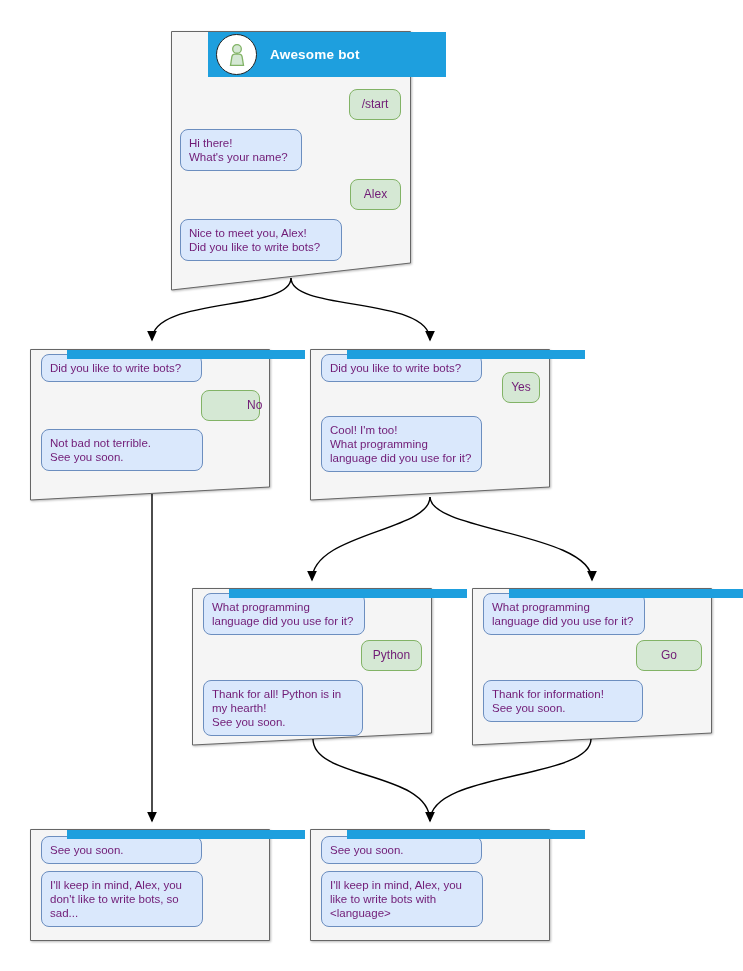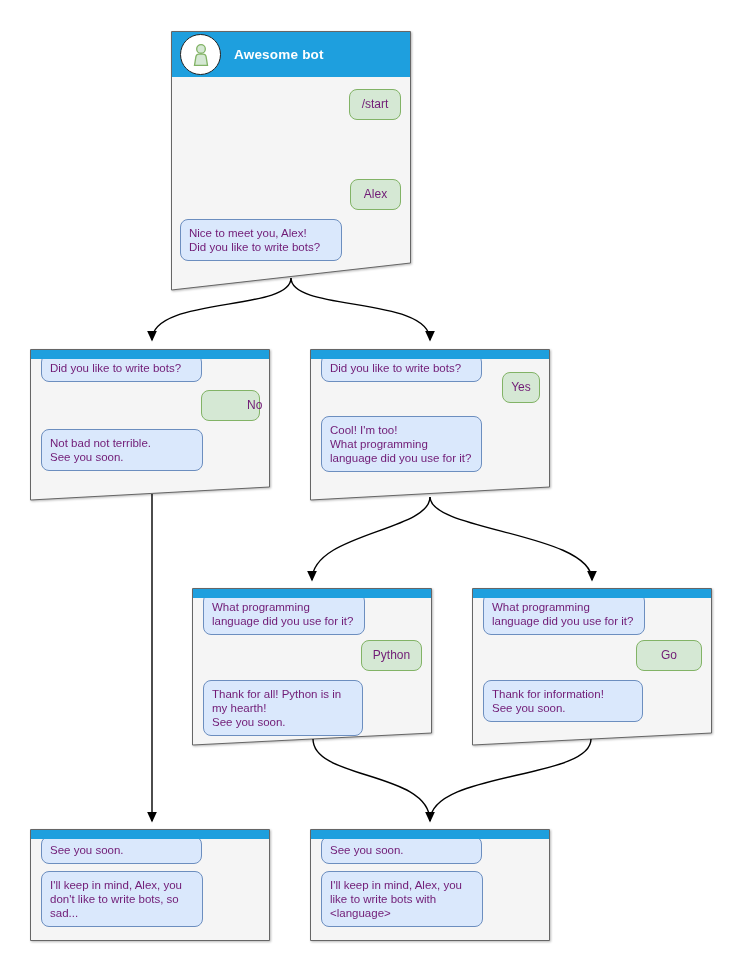--- a/index.html
+++ b/index.html
@@ -11,21 +11,21 @@
   path.frame {
     fill:var(--window-fill,#f5f5f5);
     stroke:var(--window-border,#666666);
     stroke-width:1;
     filter:drop-shadow(1.5px 1.5px 1px rgba(0,0,0,0.28));
   }
   path.edge {
     fill:none; stroke:var(--arrow-color,#000); stroke-width:1.4;
   }
   .hdr {
-    position:absolute; z-index:3; background:var(--header-blue,#1e9fde);
+    position:absolute; z-index:3; background:var(--header-blue,#1e9fde);margin-left:36px;
   }
   .hdr-main {
     display:flex; align-items:center; gap:13px; padding-left:8px;
     box-sizing:border-box;
   }
   .avatar {
     width:41px; height:41px; border-radius:50%; background:#ffffff;
     border:1.6px solid #222; display:flex; align-items:center; justify-content:center;
     box-sizing:border-box; flex:0 0 auto;
   }
@@ -80,20 +80,22 @@
   <div class="hdr hdr-main" style="left:172px;top:32px;width:238px;height:45px;">
     <span class="avatar">
       <svg width="26" height="26" viewBox="0 0 24 24">
         <circle cx="12" cy="6.4" r="4" fill="#d5e8d4" stroke="#82b366" stroke-width="1.2"></circle>
         <path d="M6,21.5 L7.3,13.5 Q7.8,11.2 10,11.2 L14,11.2 Q16.2,11.2 16.7,13.5 L18,21.5 Z" fill="#d5e8d4" stroke="#82b366" stroke-width="1.2"></path>
       </svg>
     </span>
     <span class="title">Awesome bot</span>
   </div>
   <div class="bubble user" style="right:342px;top:89px;width:52px;">/start</div>
+  <div class="bubble bot" style="left:180px;top:129px;width:122px;">Hi there!
+What's your name?</div>
   <div class="bubble user" style="right:342px;top:179px;width:51px;">Alex</div>
   <div class="bubble bot" style="left:180px;top:219px;width:162px;">Nice to meet you, Alex!
 Did you like to write bots?</div>
 
   <div class="bubble bot" style="left:41px;top:354px;width:161px;">Did you like to write bots?</div>
   <div class="hdr" style="left:31px;top:350px;width:238px;height:9px;"></div>
   <div class="bubble user" style="right:483px;top:390px;width:59px;padding-left:45px;">No</div>
   <div class="bubble bot" style="left:41px;top:429px;width:162px;">Not bad not terrible.
 See you soon.</div>
 

